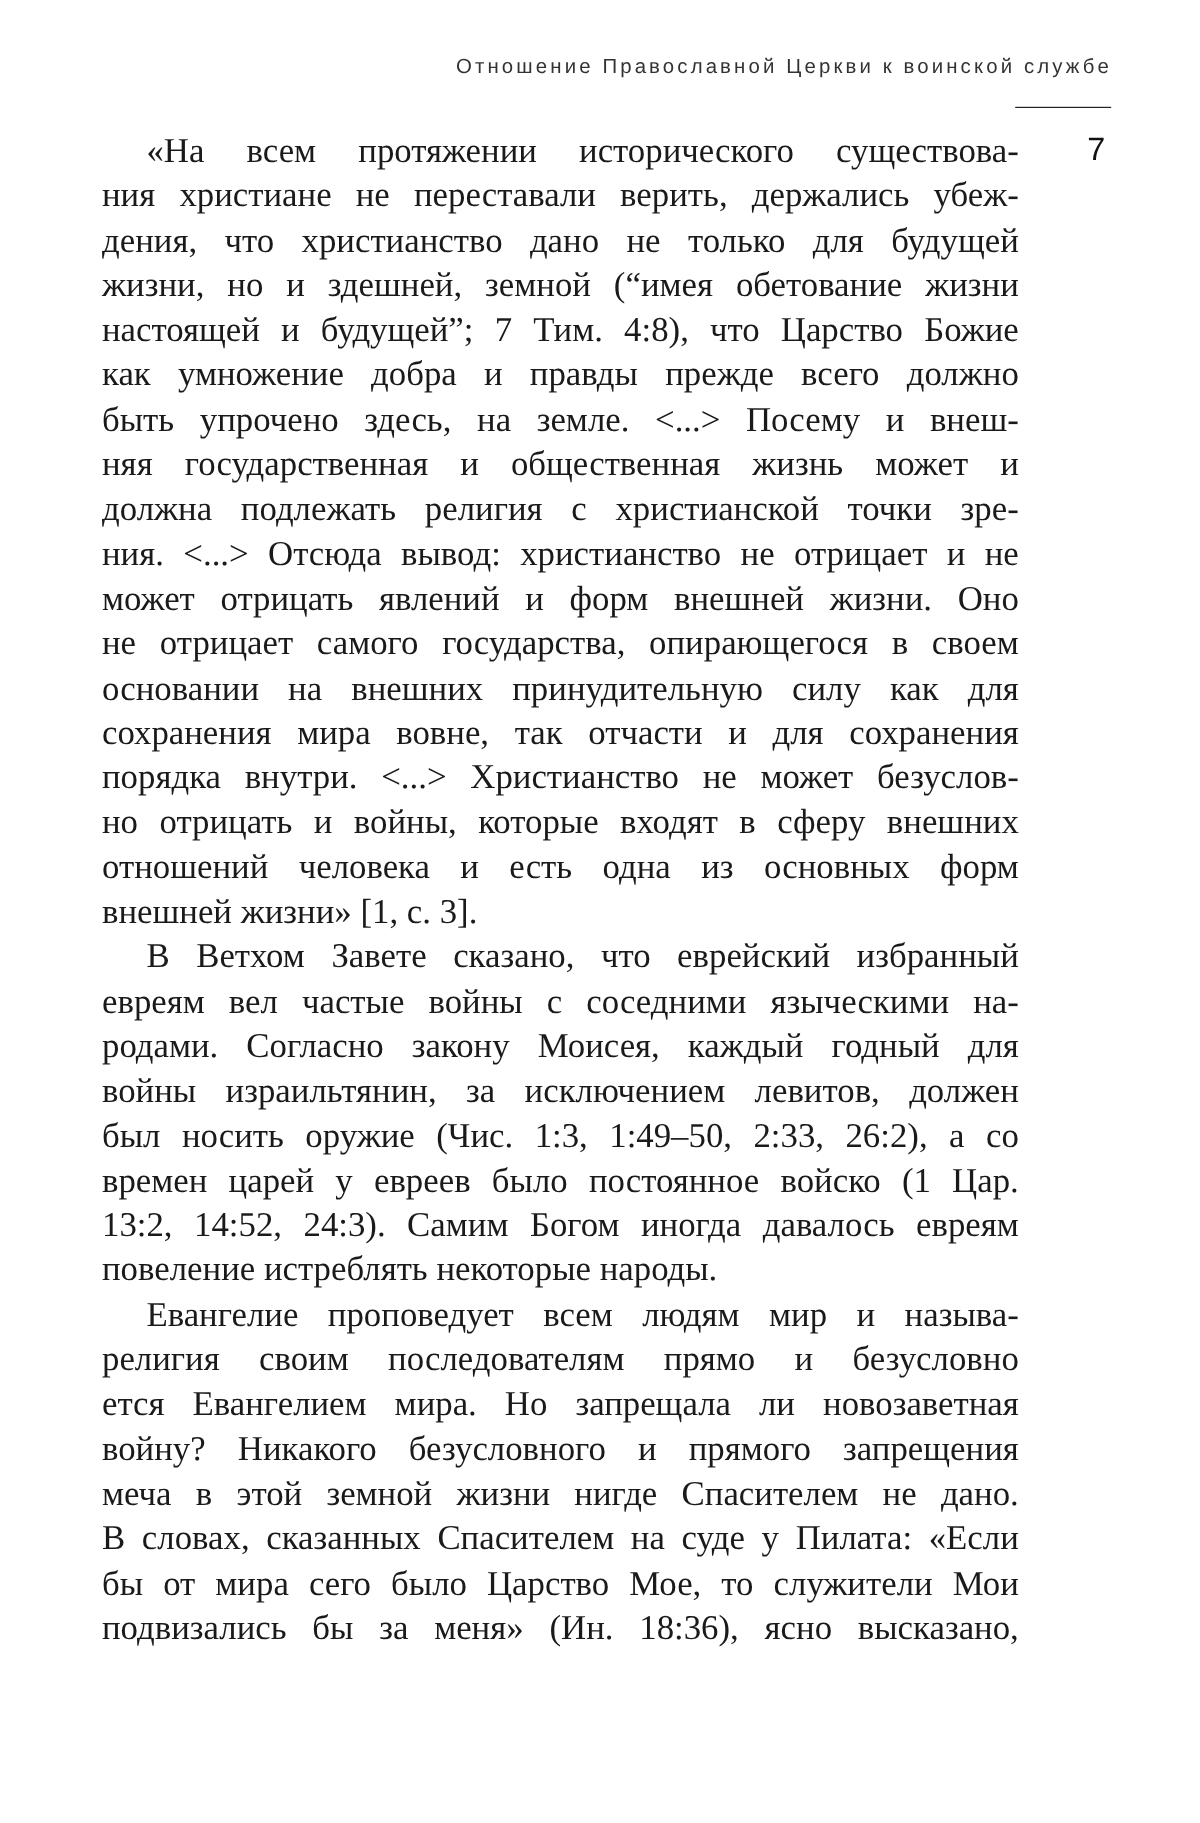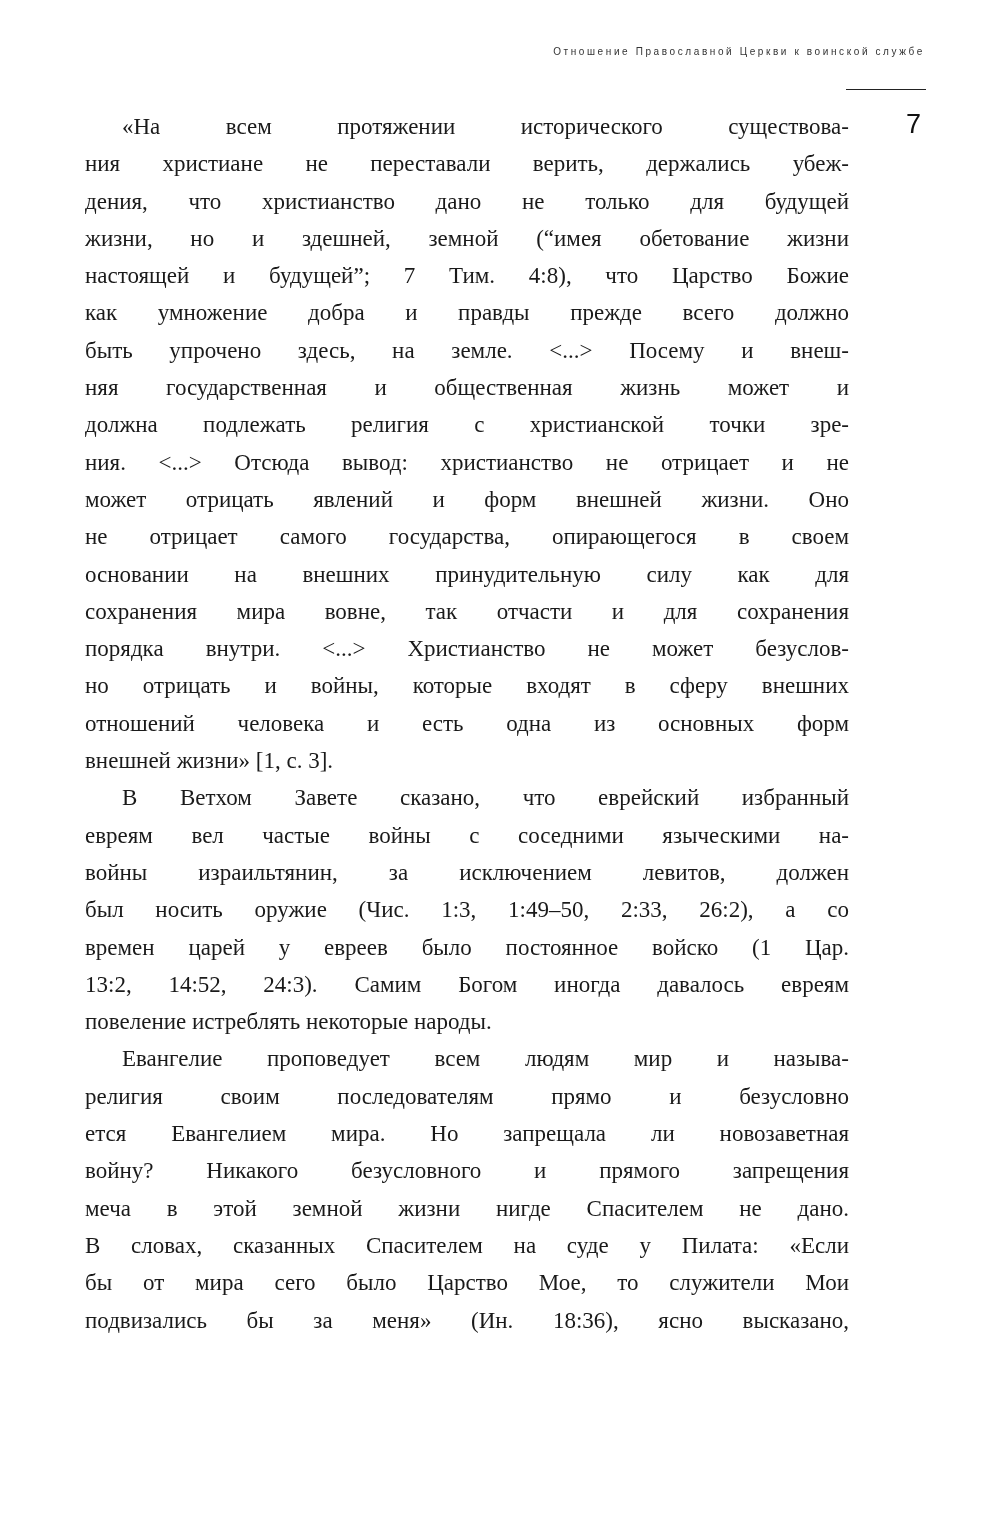--- a/index.html
+++ b/index.html
@@ -1,36 +1,36 @@
 <!DOCTYPE html>
 <html><head>
 <meta charset="utf-8">
 <style>
   html, body { margin: 0; padding: 0; background: #ffffff; }
   body { width: 1000px; height: 1519px; position: relative; overflow: hidden; }
   .running-head {
     position: absolute; left: 380px; top: 46px; width: 545px;
     text-align: right;
     font-family: "Liberation Sans", "DejaVu Sans", sans-serif;
-    font-size: 10px; letter-spacing: 2.6px; color: #333;
+    font-size: 17px; letter-spacing: 2.6px; color: #333;
     white-space: nowrap;
   }
   .head-rule {
     position: absolute; left: 846px; top: 89px; width: 80px; height: 0;
     border-top: 1.5px solid #222;
   }
   .page-number {
     position: absolute; left: 906px; top: 109px;
     font-family: "Liberation Sans", "DejaVu Sans", sans-serif;
     font-size: 27px; color: #111;
   }
   .body-text {
     position: absolute; left: 85px; top: 108px; width: 764px;
     font-family: "Liberation Serif", "DejaVu Serif", serif;
-    font-size: 23px; line-height: 37.3px; color: #1a1a1a;
+    font-size: 29px; line-height: 37.3px; color: #1a1a1a;
   }
   .line {
     display: block; white-space: nowrap;
     text-align: justify; text-align-last: justify;
     height: 37.3px;
   }
   .line.last { text-align-last: left; }
   .line.indent { padding-left: 37px; }
   .it { }
 </style>
@@ -55,20 +55,21 @@
     <span class="line"><span>может отрицать явлений и форм внешней жизни. Оно</span></span>
     <span class="line"><span>не отрицает самого государства, опирающегося в своем</span></span>
     <span class="line"><span>основании на внешних принудительную силу как для</span></span>
     <span class="line"><span>сохранения мира вовне, так отчасти и для сохранения</span></span>
     <span class="line"><span>порядка внутри. &lt;...&gt; Христианство не может безуслов-</span></span>
     <span class="line"><span>но отрицать и войны, которые входят в сферу внешних</span></span>
     <span class="line"><span>отношений человека и есть одна из основных форм</span></span>
     <span class="line last"><span>внешней жизни» [1, с. 3].</span></span>
     <span class="line indent"><span>В Ветхом Завете сказано, что еврейский избранный</span></span>
     <span class="line"><span>евреям вел частые войны с соседними языческими на-</span></span>
+    <span class="line"><span>родами. Согласно закону Моисея, каждый годный для</span></span>
     <span class="line"><span>войны израильтянин, за исключением левитов, должен</span></span>
     <span class="line"><span>был носить оружие (Чис. 1:3, 1:49–50, 2:33, 26:2), а со</span></span>
     <span class="line"><span>времен царей у евреев было постоянное войско (1 Цар.</span></span>
     <span class="line"><span>13:2, 14:52, 24:3). Самим Богом иногда давалось евреям</span></span>
     <span class="line last"><span>повеление истреблять некоторые народы.</span></span>
     <span class="line indent"><span>Евангелие проповедует всем людям мир и называ-</span></span>
     <span class="line"><span>религия своим последователям прямо и безусловно</span></span>
     <span class="line"><span>ется Евангелием мира. Но запрещала ли новозаветная</span></span>
     <span class="line"><span>войну? Никакого безусловного и прямого запрещения</span></span>
     <span class="line"><span>меча в этой земной жизни нигде Спасителем не дано.</span></span>

